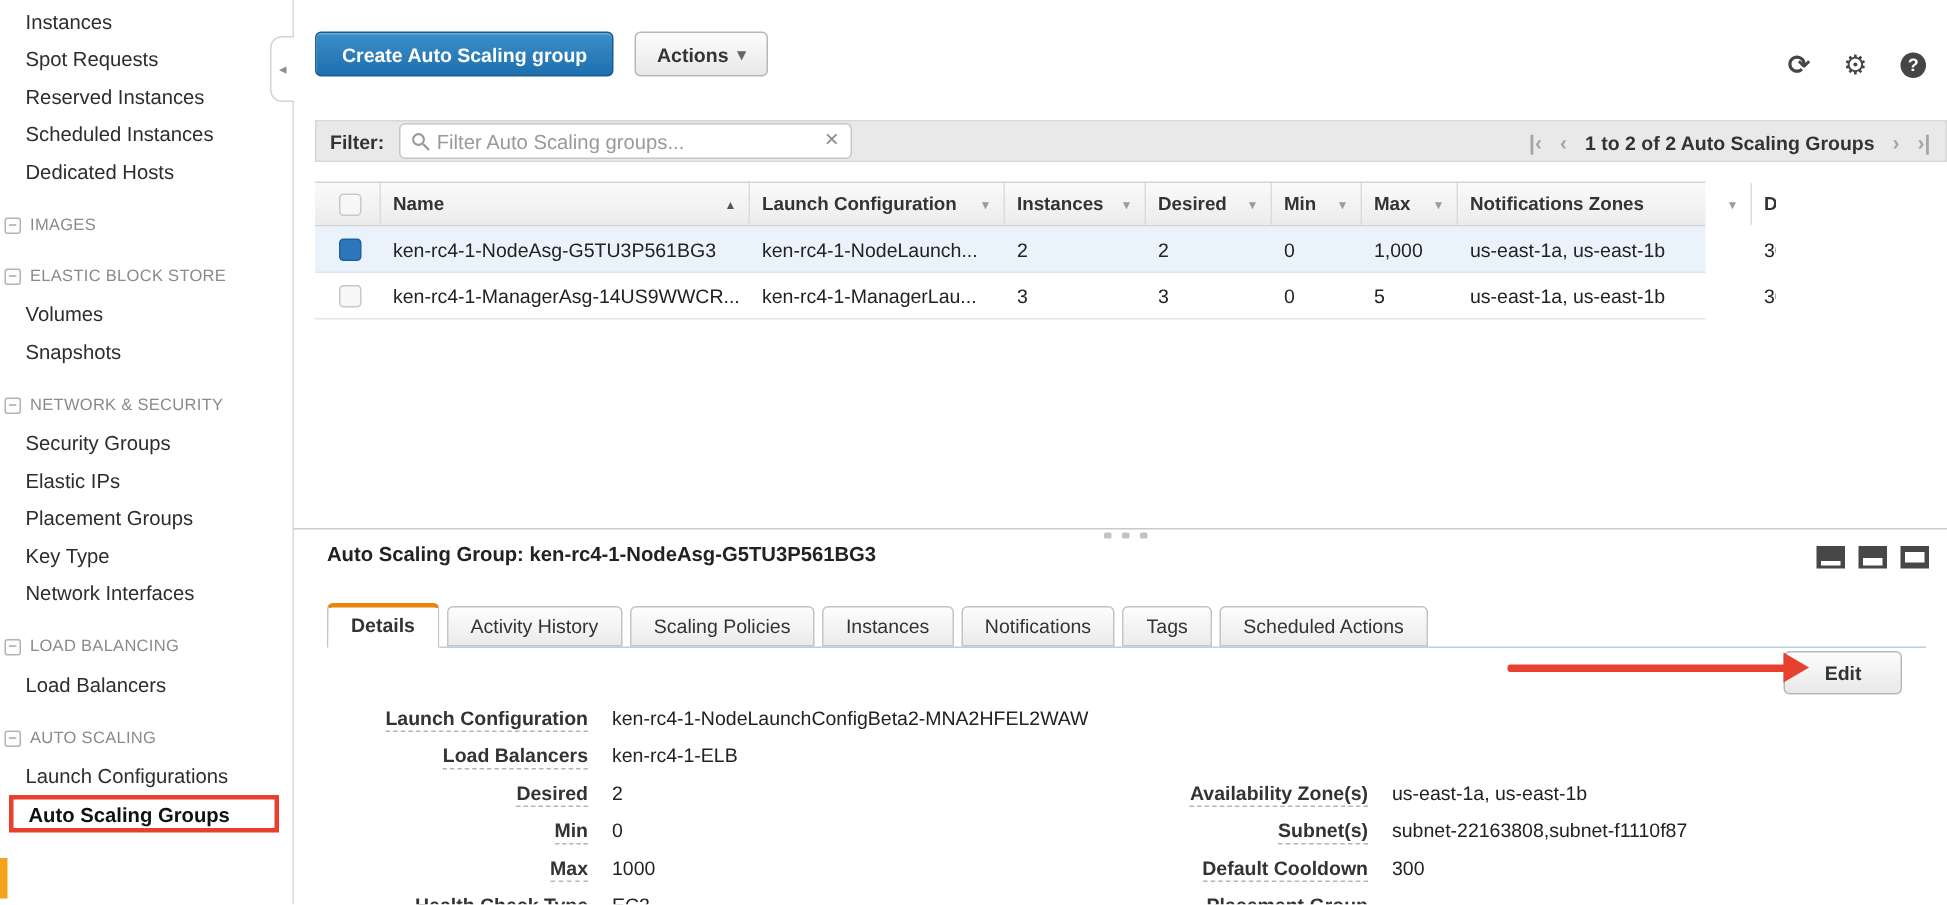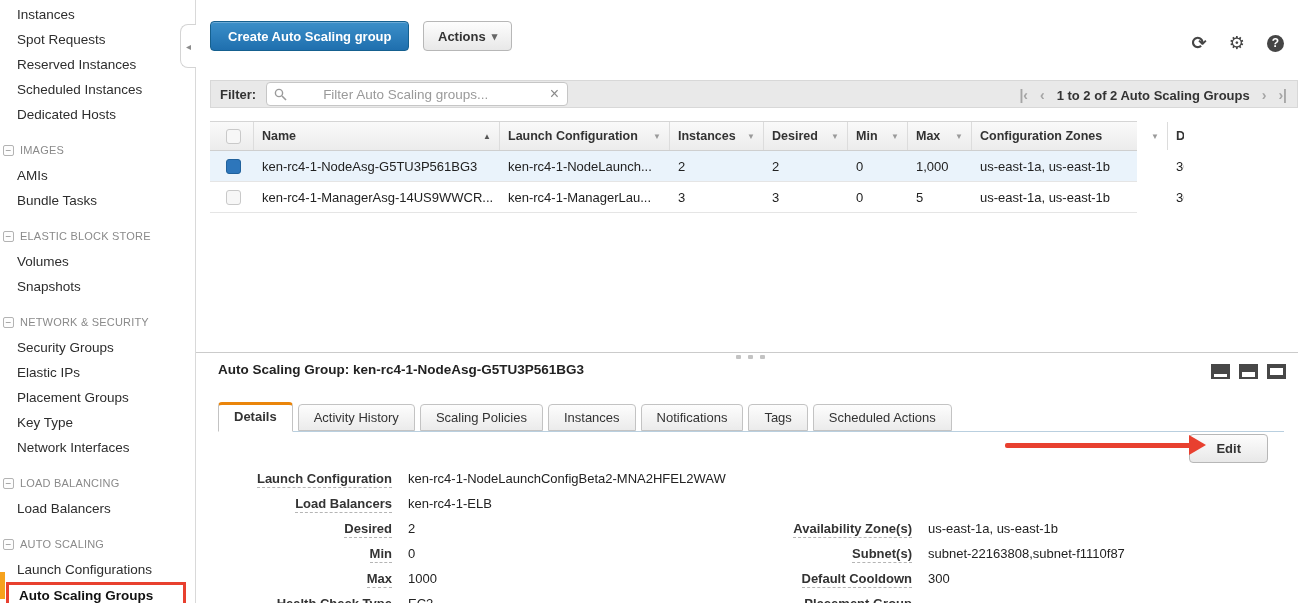--- a/index.html
+++ b/index.html
@@ -45,21 +45,21 @@
   .icon-refresh{font-size:18px;color:#454545;font-weight:bold;cursor:pointer;line-height:18px;}
   .icon-gear{font-size:18px;color:#454545;cursor:pointer;line-height:18px;}
   .icon-help{width:17px;height:17px;border-radius:50%;background:#454545;color:#fff;font-size:12px;
              font-weight:bold;display:flex;align-items:center;justify-content:center;cursor:pointer;}
 
   
   .filter-band{position:absolute;left:14px;top:80px;width:1088px;height:28px;background:#e9e9e9;
                border:1px solid #d8d8d8;box-sizing:border-box;display:flex;align-items:center;}
   .filter-label{font-size:13px;font-weight:bold;color:#333;margin-left:9px;}
   .search-box{position:relative;margin-left:10px;width:300px;height:22px;background:#fff;
-              border:1px solid #c6c6c6;border-radius:4px;display:flex;align-items:center;gap:32px;}
+              border:1px solid #c6c6c6;border-radius:4px;display:flex;align-items:center;}
   .search-box svg{margin-left:7px;flex:0 0 auto;}
   .search-input{border:none;outline:none;background:transparent;flex:1;font-size:13.5px;color:#444;
                 padding:0 4px;font-family:"Liberation Sans",sans-serif;}
   .search-input::placeholder{color:#9a9a9a;}
   .search-clear{margin-right:8px;color:#8a8a8a;font-size:16px;line-height:16px;cursor:pointer;}
   .pagination{position:absolute;right:10px;top:0;height:28px;display:flex;align-items:center;gap:12px;}
   .pg-arrow{color:#a5a5a5;font-size:14px;font-weight:bold;cursor:pointer;}
   .pg-text{font-size:13px;font-weight:bold;color:#333;}
 
   
@@ -141,24 +141,20 @@
       <li class="side-item">Reserved Instances</li>
       <li class="side-item">Scheduled Instances</li>
       <li class="side-item">Dedicated Hosts</li>
     </ul>
 
     <div class="side-section">
       <div class="side-header">
         <span class="minus-box">−</span>
         <span>IMAGES</span>
       </div>
-      <ul class="side-list">
-        <li class="side-item">AMIs</li>
-        <li class="side-item">Bundle Tasks</li>
-      </ul>
     </div>
 
     <div class="side-section">
       <div class="side-header">
         <span class="minus-box">−</span>
         <span>ELASTIC BLOCK STORE</span>
       </div>
       <ul class="side-list">
         <li class="side-item">Volumes</li>
         <li class="side-item">Snapshots</li>
@@ -263,21 +259,21 @@
         </div>
         <div class="hcell col-min">
           <span>Min</span>
           <span class="sort">▼</span>
         </div>
         <div class="hcell col-max">
           <span>Max</span>
           <span class="sort">▼</span>
         </div>
         <div class="hcell col-az">
-          <span>Configuration Zones</span>
+          <span>Notifications Zones</span>
           <span class="sort">▼</span>
         </div>
         <div class="hcell col-cd">
           <span>Default Cooldown</span>
         </div>
       </div>
 
       <div class="grid-row selected">
         <div class="cell col-check">
           <span class="checkbox checked"></span>

